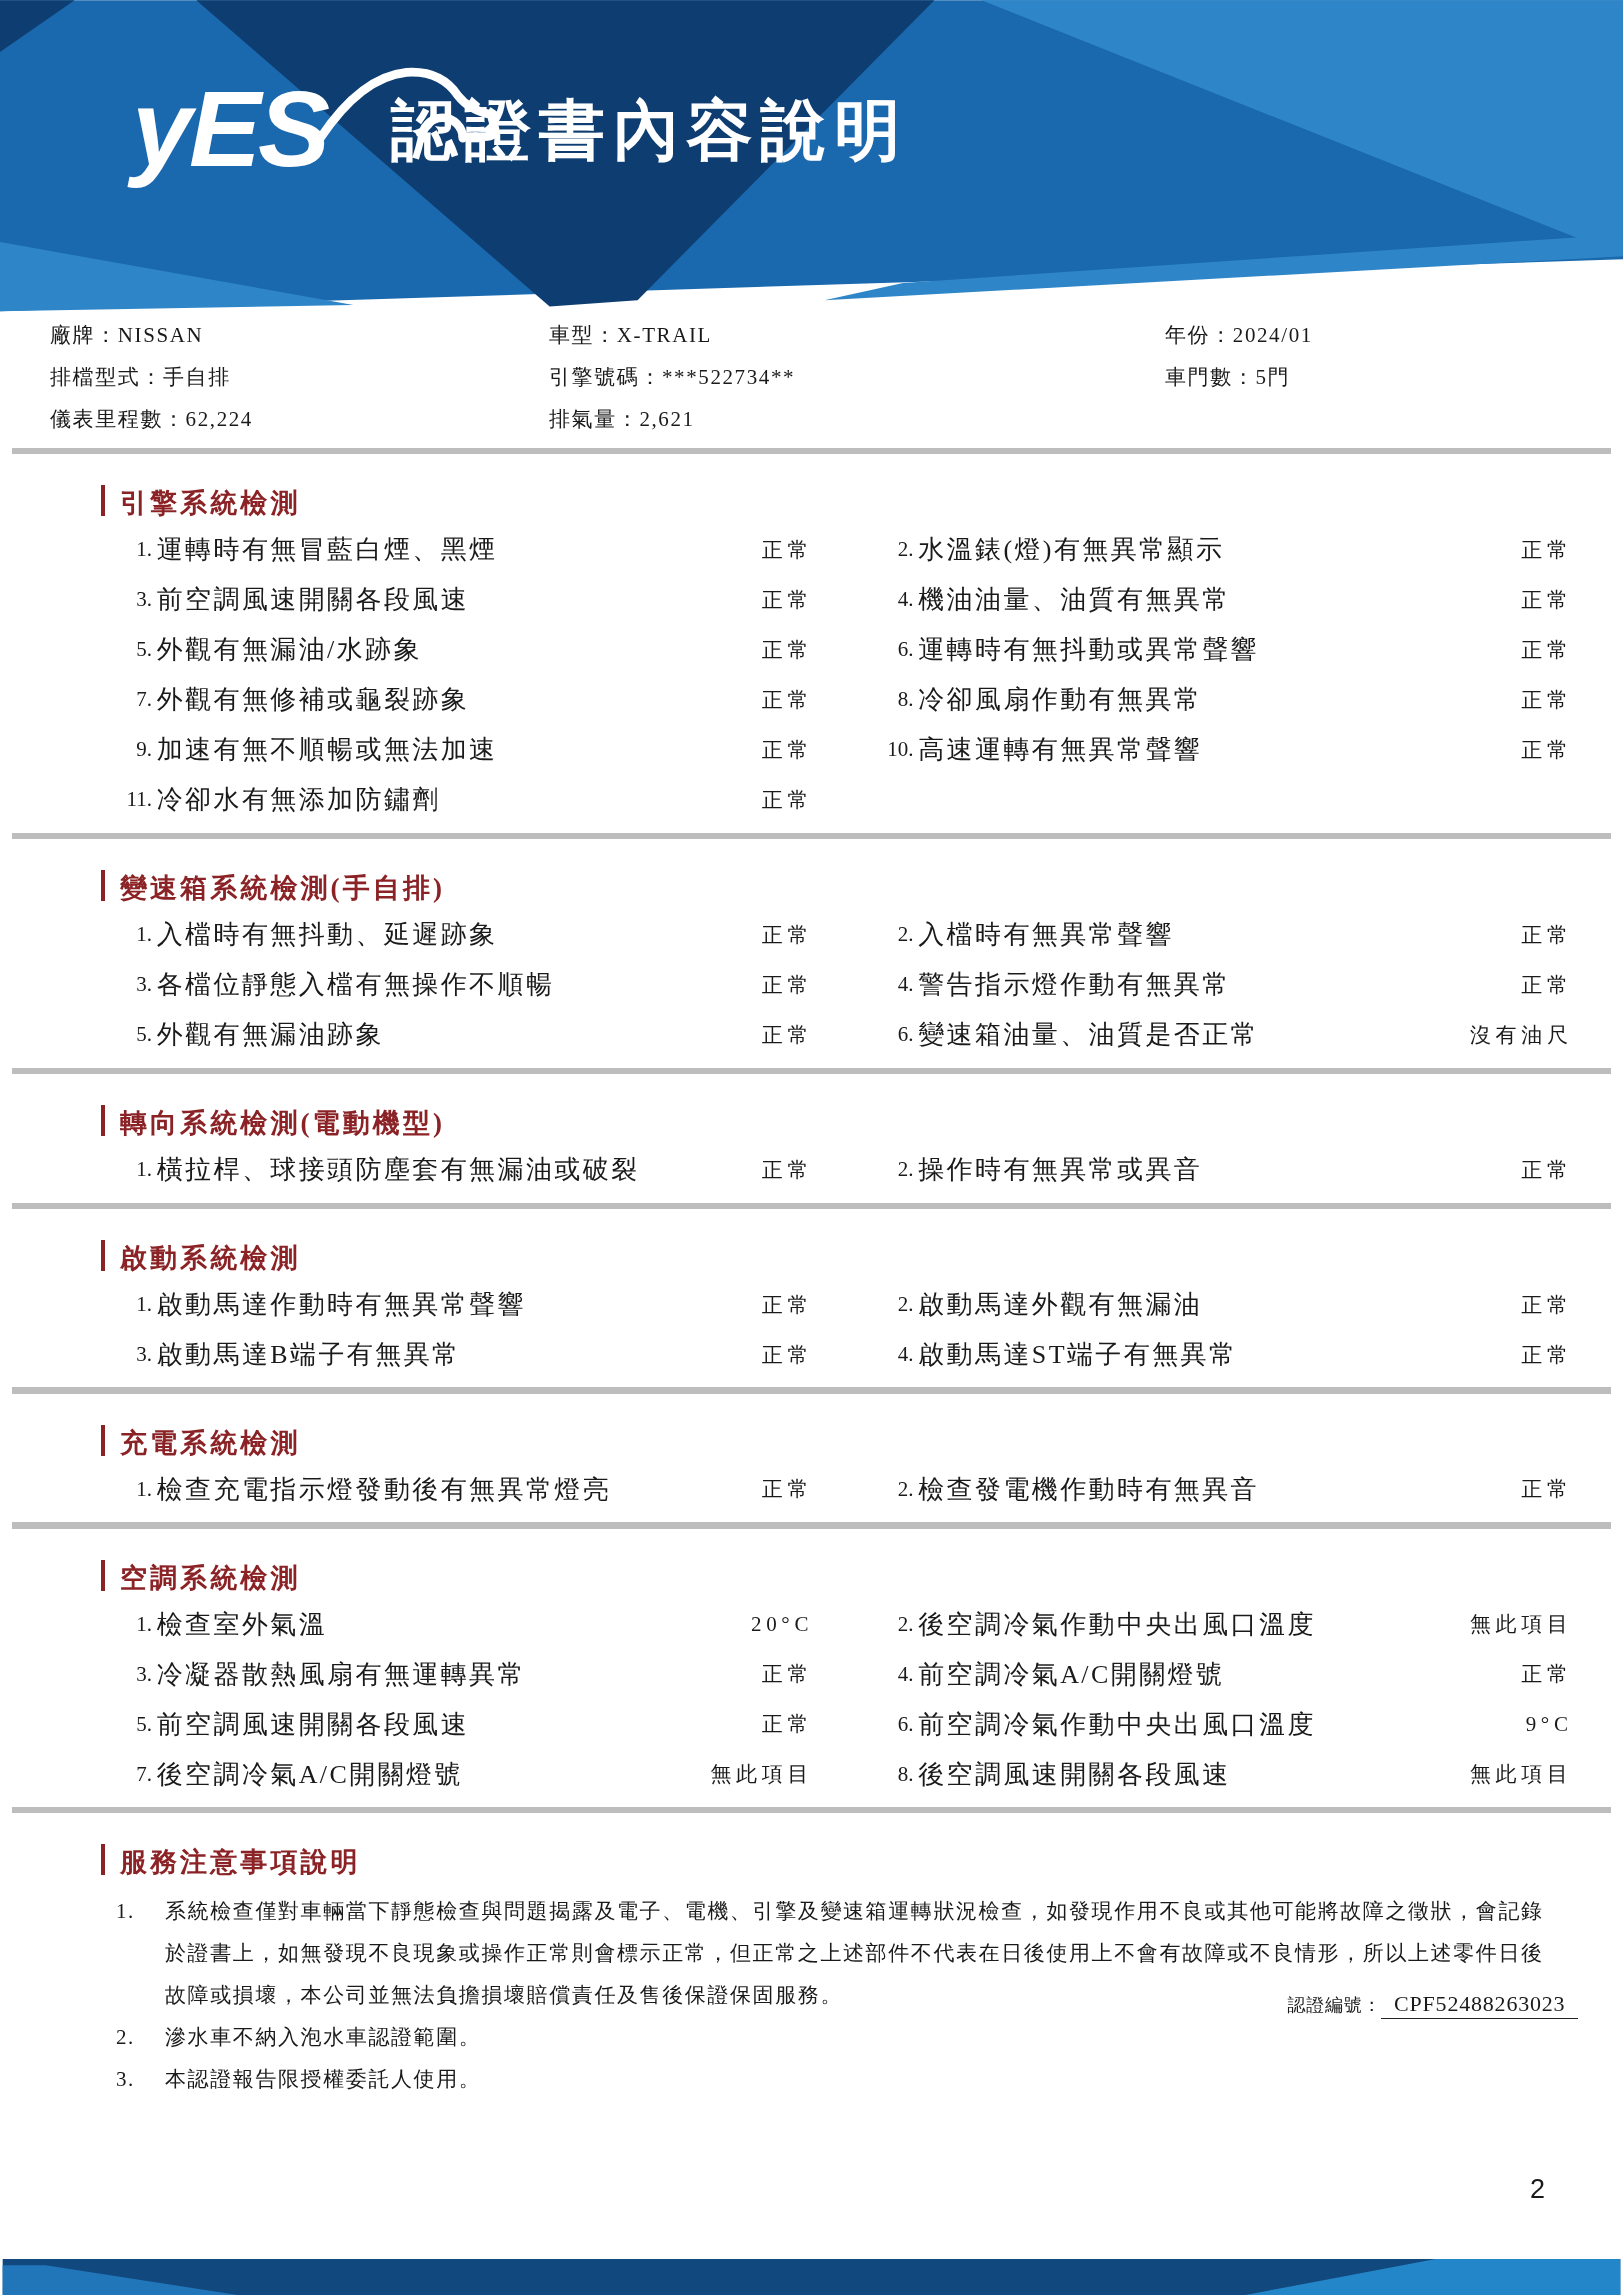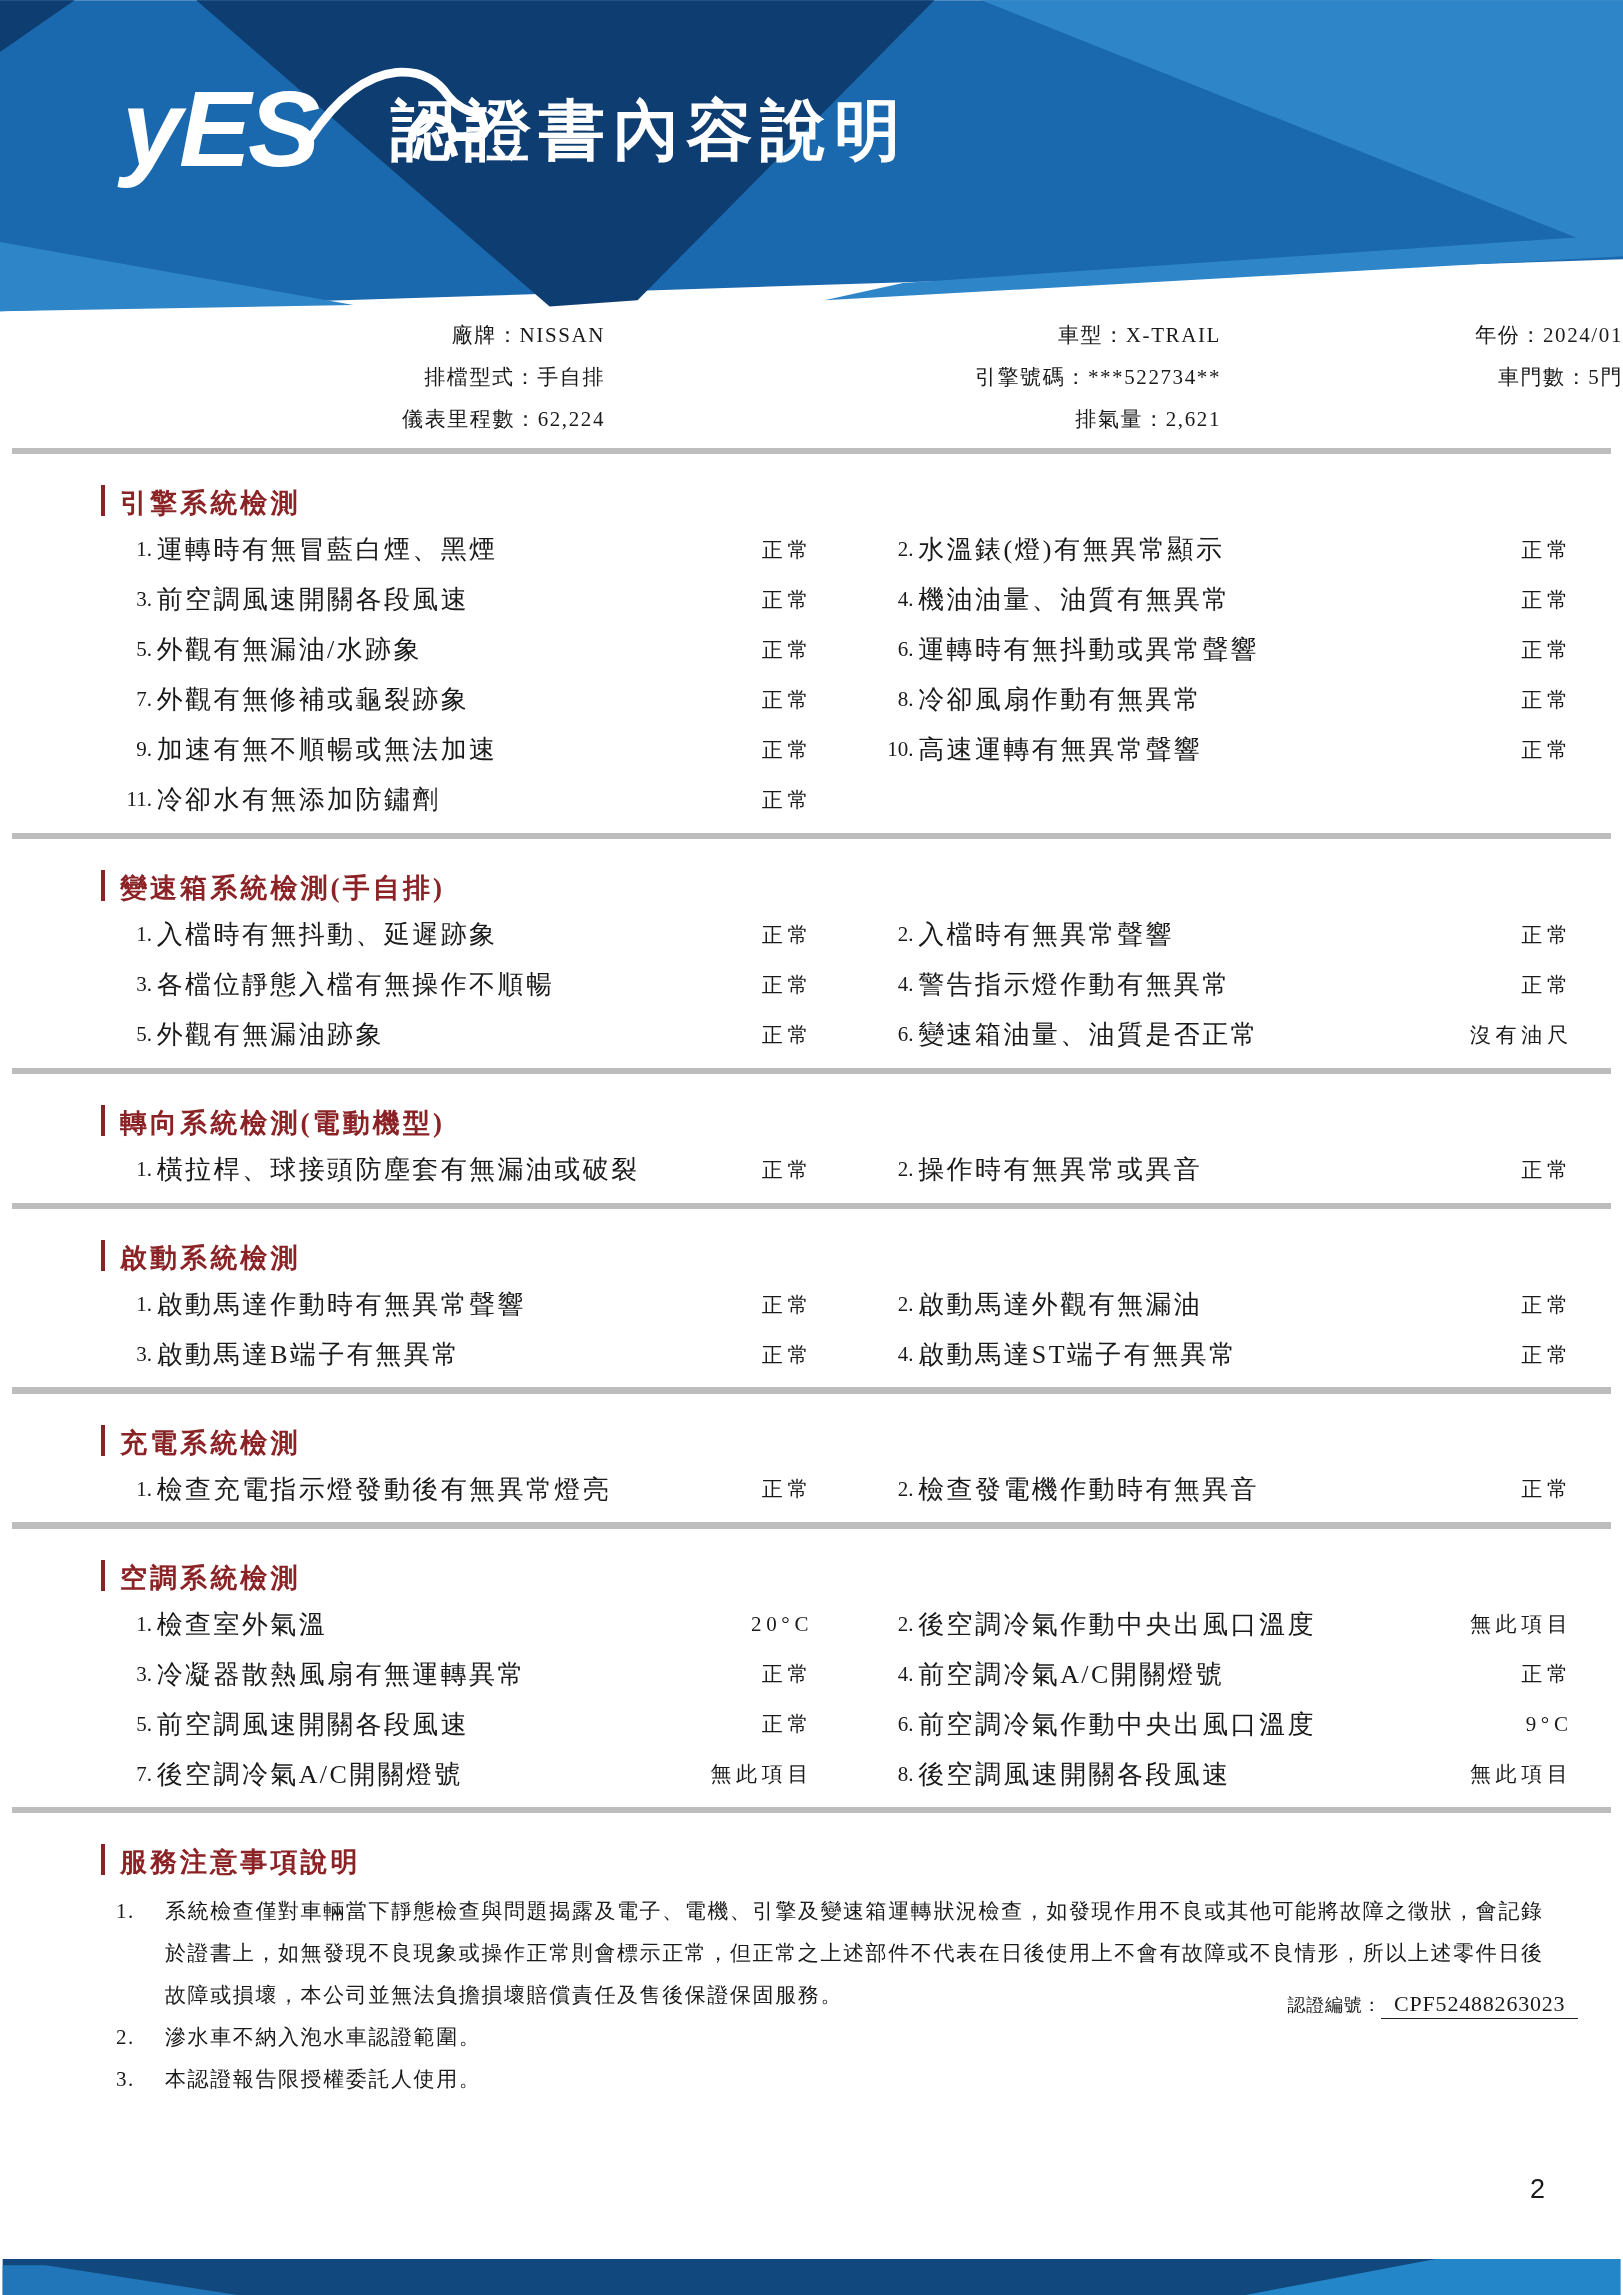--- a/index.html
+++ b/index.html
@@ -8,40 +8,40 @@
     position:relative;
     width:1623px;height:2295px;
     background:#ffffff;
     font-family:"Liberation Serif","DejaVu Serif",serif;
     color:#1a1a1a;
     overflow:hidden;
   }
   
   .header{position:absolute;top:0;left:0;width:1623px;height:313px;}
   .header svg{display:block;}
-  .logo{position:absolute;left:122px;top:61px;width:377px;height:157px;text-decoration:underline;}
+  .logo{position:absolute;left:132px;top:61px;width:377px;height:157px;text-decoration:underline;}
   .logo-text{
     position:absolute;left:0;top:14px;
     font-family:"Liberation Sans","DejaVu Sans",sans-serif;
     font-style:italic;font-weight:bold;
     font-size:108px;line-height:108px;color:#ffffff;letter-spacing:-3.1px;
   }
   .car-svg{position:absolute;left:182px;top:-11px;}
   .header-title{
     position:absolute;left:391px;top:93px;
     font-family:"Liberation Sans","DejaVu Sans",sans-serif;
     font-weight:800;font-size:66px;line-height:75px;
     color:#ffffff;letter-spacing:7.9px;white-space:nowrap;
   }
   
   .info-grid{
-    margin:314px 0 0 106px;
+    margin:314px 0 0 50px;
     display:grid;
     grid-template-columns:499px 616px auto;
-    font-size:21px;letter-spacing:1.6px;text-align:right;
+    font-size:21px;letter-spacing:1.6px;
   }
   .info-cell{height:42px;line-height:42px;white-space:nowrap;}
   
   .divider{height:6.3px;background:#bdbdbd;margin:7.9px 11.8px 0 11.8px;}
   
   .sec-head{
     margin:31px 0 0 101px;
     display:flex;height:35px;
   }
   .sec-bar{width:3.9px;height:31px;background:#8b2225;margin-right:15px;flex:none;}

